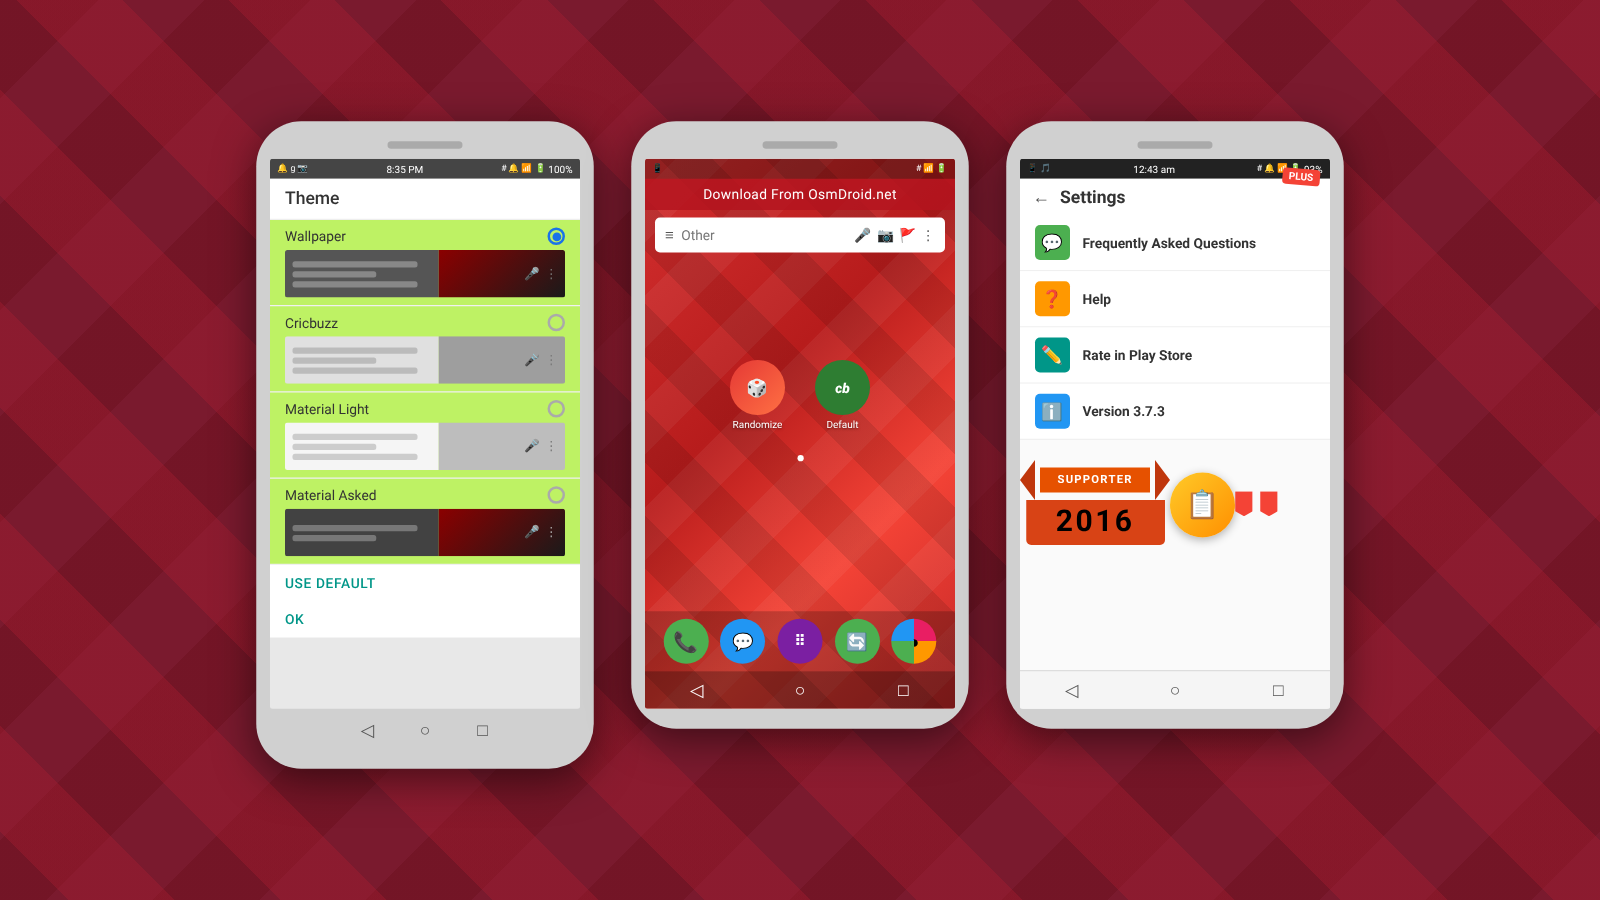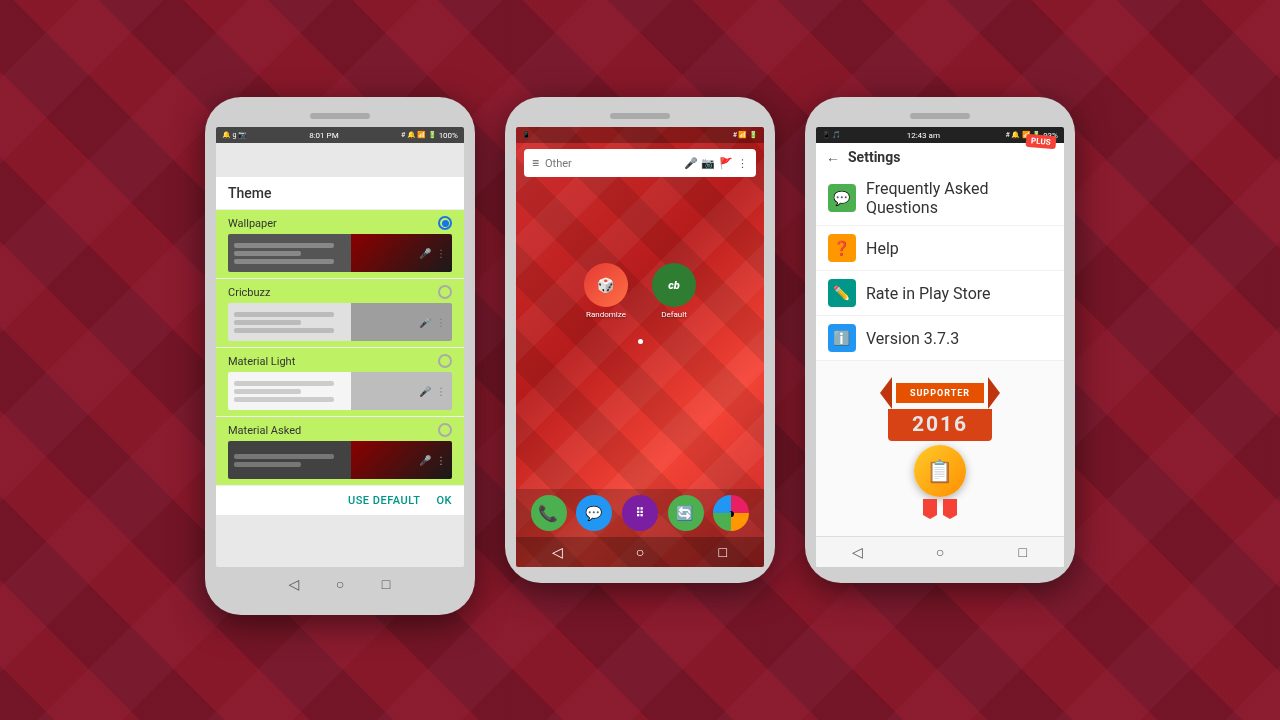--- a/index.html
+++ b/index.html
@@ -148,21 +148,20 @@
     .phone1-screen {
       background: #e8e8e8;
     }
     .theme-header {
       background: white;
       padding: 8px 12px;
       font-size: 14px;
       font-weight: 500;
       color: #333;
       border-bottom: 1px solid #eee;
-      margin-top: 34px;
     }
     .theme-options {
       background: #bef264;
     }
     .theme-option {
       padding: 6px 12px;
       border-bottom: 1px solid #f0f0f0;
     }
     .theme-option-header {
       display: flex;
@@ -250,20 +249,21 @@
     .dots-icon {
       font-size: 10px;
       color: #777;
     }
     .theme-actions {
       display: flex;
       justify-content: flex-end;
       gap: 16px;
       padding: 8px 12px;
       background: white;
+      flex-direction: column;
     }
     .theme-btn {
       font-size: 11px;
       font-weight: 500;
       color: #009688;
       letter-spacing: 0.5px;
     }
 
     
     .phone2-screen {
@@ -458,27 +458,28 @@
       align-items: center;
       justify-content: center;
       font-size: 14px;
       flex-shrink: 0;
     }
     .icon-faq { background: #4caf50; color: white; }
     .icon-help { background: #ff9800; color: white; }
     .icon-rate { background: #009688; color: white; }
     .icon-version { background: #2196f3; color: white; }
     .settings-item-text {
-      font-size: 16px;
+      font-size: 11px;
       color: #333;
+      font-weight: bold;
     }
 
     .supporter-badge {
       display: flex;
-      flex-direction: column;
+      flex-direction: row;
       align-items: center;
       padding: 16px 0 8px;
     }
     .badge-medal {
       width: 52px;
       height: 52px;
       background: linear-gradient(135deg, #ffca28, #ff8f00);
       border-radius: 50%;
       display: flex;
       align-items: center;
@@ -525,21 +526,21 @@
   <div class="phones-row">
 
     <div class="phone phone-left">
       <div class="phone-speaker"></div>
       <div class="phone-screen phone1-screen">
 
         <div class="status-bar">
           <div class="status-icons">
             <span style="font-size:7px;">🔔 g 📷</span>
           </div>
-          <span>8:01 PM</span>
+          <span>8:35 PM</span>
           <div class="status-icons">
             <span style="font-size:7px;"># 🔔 📶 🔋</span>
             <span>100%</span>
           </div>
         </div>
 
         <div class="theme-header">
           <span>Theme</span>
         </div>
 
@@ -638,20 +639,21 @@
 
         <div class="status-bar" style="position:relative;z-index:3;background:rgba(0,0,0,0.3);">
           <div class="status-icons">
             <span style="font-size:7px;">📱</span>
           </div>
           <div class="status-icons">
             <span style="font-size:7px;"># 📶 🔋</span>
           </div>
         </div>
 
+        <div class="download-banner">Download From OsmDroid.net</div>
 
         <div class="launcher-search-bar">
           <span class="search-hamburger">≡</span>
           <span class="search-google-text">Other</span>
           <div class="search-icons">
             <span>🎤</span>
             <span>📷</span>
             <span>🚩</span>
             <span>⋮</span>
           </div>
@@ -736,21 +738,21 @@
 
         </div>
 
         <div class="supporter-badge">
           <div style="display:flex; flex-direction:column; align-items:center; position:relative;">
             <div style="position:relative; display:flex; align-items:center; gap:4px;">
               <div style="width:0;height:0;border-top:16px solid transparent;border-bottom:16px solid transparent;border-right:12px solid #bf360c;"></div>
               <div style="background:#e65100;color:white;font-size:9px;font-weight:bold;letter-spacing:1px;padding:5px 14px;">SUPPORTER</div>
               <div style="width:0;height:0;border-top:16px solid transparent;border-bottom:16px solid transparent;border-left:12px solid #bf360c;"></div>
             </div>
-            <div style="background:#d84315;color:#e5e5e5;font-size:21px;font-weight:bold;padding:3px 24px 5px;border-radius:0 0 4px 4px;letter-spacing:2px;">2016</div>
+            <div style="background:#d84315;color:#000000;font-size:24px;font-weight:bold;padding:3px 24px 5px;border-radius:0 0 4px 4px;letter-spacing:2px;">2016</div>
           </div>
           <div class="badge-medal">📋</div>
           <div class="badge-ribbon">
             <div class="ribbon-piece"></div>
             <div class="ribbon-piece"></div>
           </div>
         </div>
 
         <div style="position:absolute; bottom:0; left:0; right:0; display:flex; justify-content:space-around; padding:6px 0; background:#f5f5f5; border-top:1px solid #ddd;">
           <div class="nav-btn">◁</div>

